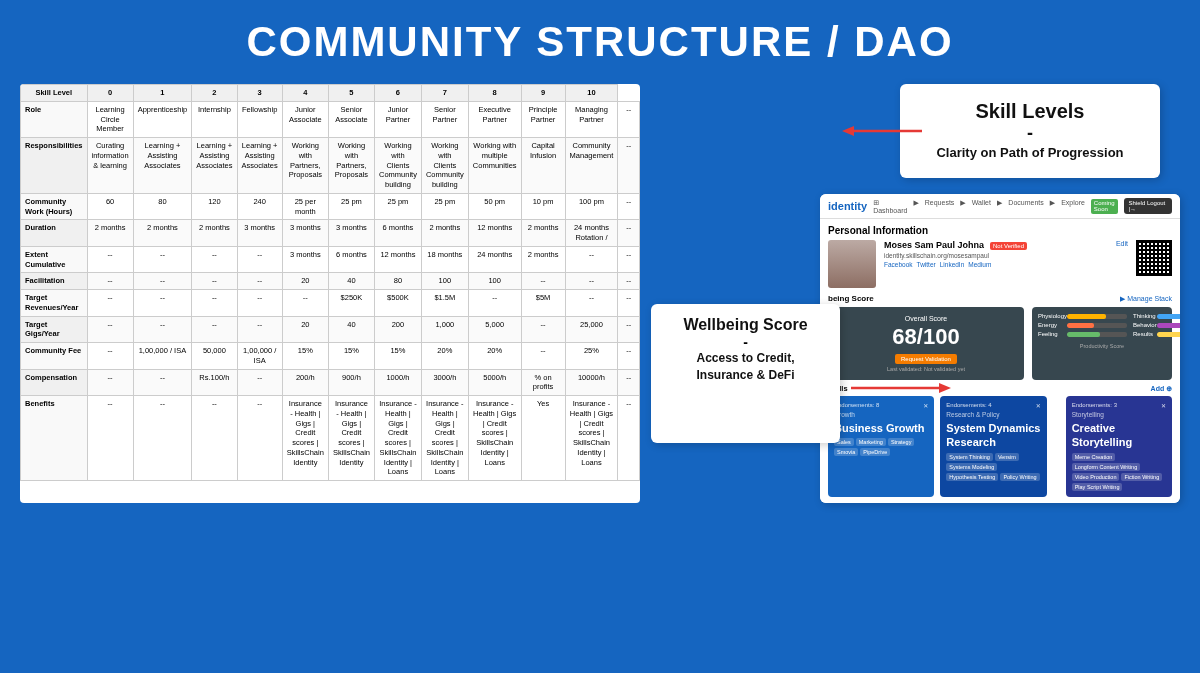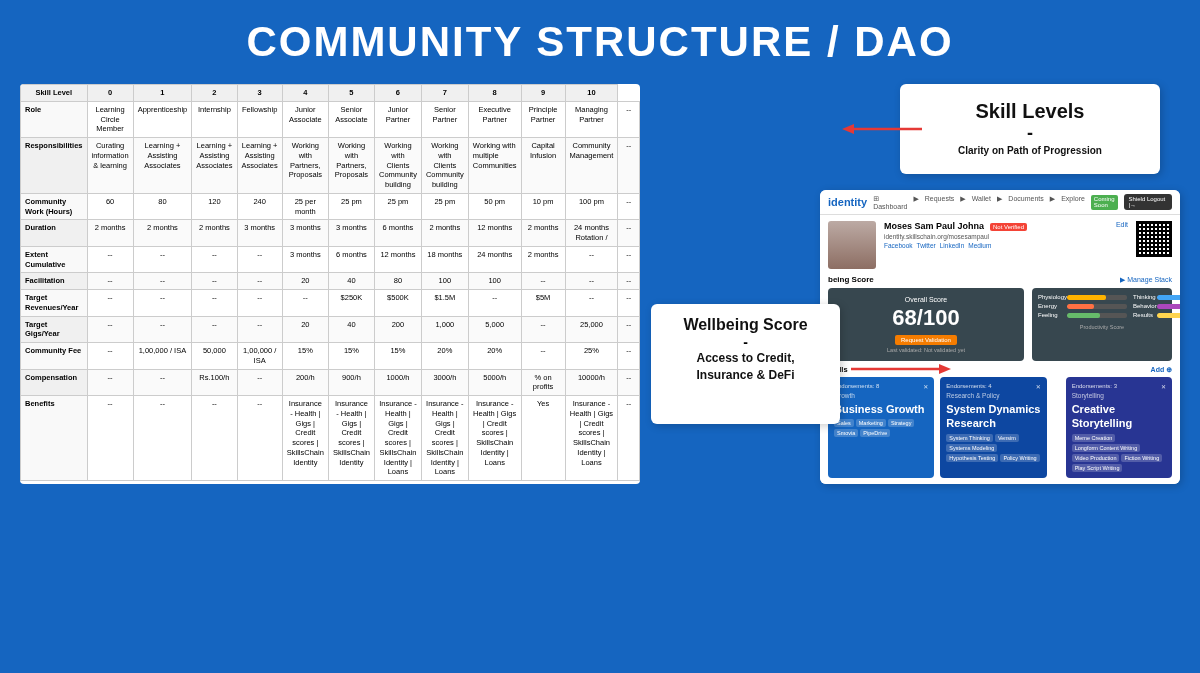--- a/index.html
+++ b/index.html
@@ -94,21 +94,21 @@
       font-size: 20px;
       font-weight: 900;
       color: #111;
     }
     .skill-levels-card .card-dash {
       font-size: 18px;
       font-weight: bold;
       color: #111;
     }
     .skill-levels-card .card-subtitle {
-      font-size: 10px;
+      font-size: 13px;
       font-weight: bold;
       color: #111;
       line-height: 1.4;
     }
     .identity-header {
       background: #fff;
       padding: 4px 8px;
       display: flex;
       align-items: center;
       gap: 6px;
@@ -403,21 +403,21 @@
           <tr>
             <td>Responsibilities</td>
             <td style="text-align: center;">Curating information &amp; learning</td>
             <td style="text-align: center;">Learning + Assisting Associates</td>
             <td style="text-align: center;">Learning + Assisting Associates</td>
             <td style="text-align: center;">Learning + Assisting Associates</td>
             <td style="text-align: center;">Working with Partners, Proposals</td>
             <td style="text-align: center;">Working with Partners, Proposals</td>
             <td style="text-align: center;">Working with Clients Community building</td>
             <td style="text-align: center;">Working with Clients Community building</td>
-            <td style="text-align: left;">Working with multiple Communities</td>
+            <td style="text-align: center;">Working with multiple Communities</td>
             <td style="text-align: center;">Capital Infusion</td>
             <td style="text-align: center;">Community Management</td>
             <td style="text-align: center;">--</td>
           </tr>
           <tr>
             <td>Community Work (Hours)</td>
             <td style="text-align: center;">60</td>
             <td style="text-align: center;">80</td>
             <td style="text-align: center;">120</td>
             <td style="text-align: center;">240</td>
@@ -583,20 +583,21 @@
             <span>▶</span>
             <span>Documents</span>
             <span>▶</span>
             <span>Explore</span>
             <span class="coming-soon">Coming Soon</span>
           </div>
           <span class="shield-btn">Shield Logout |→</span>
         </div>
 
         <div class="identity-body">
+          <div class="personal-info-title">Personal Information</div>
 
           <div class="profile-row">
             <div class="profile-photo">
               <div class="profile-photo-inner"></div>
             </div>
             <div class="profile-details">
               <div>
                 <span class="profile-name">Moses Sam Paul Johna</span>
                 <span class="not-verified">Not Verified</span>
                 <span class="edit-link">Edit</span>

